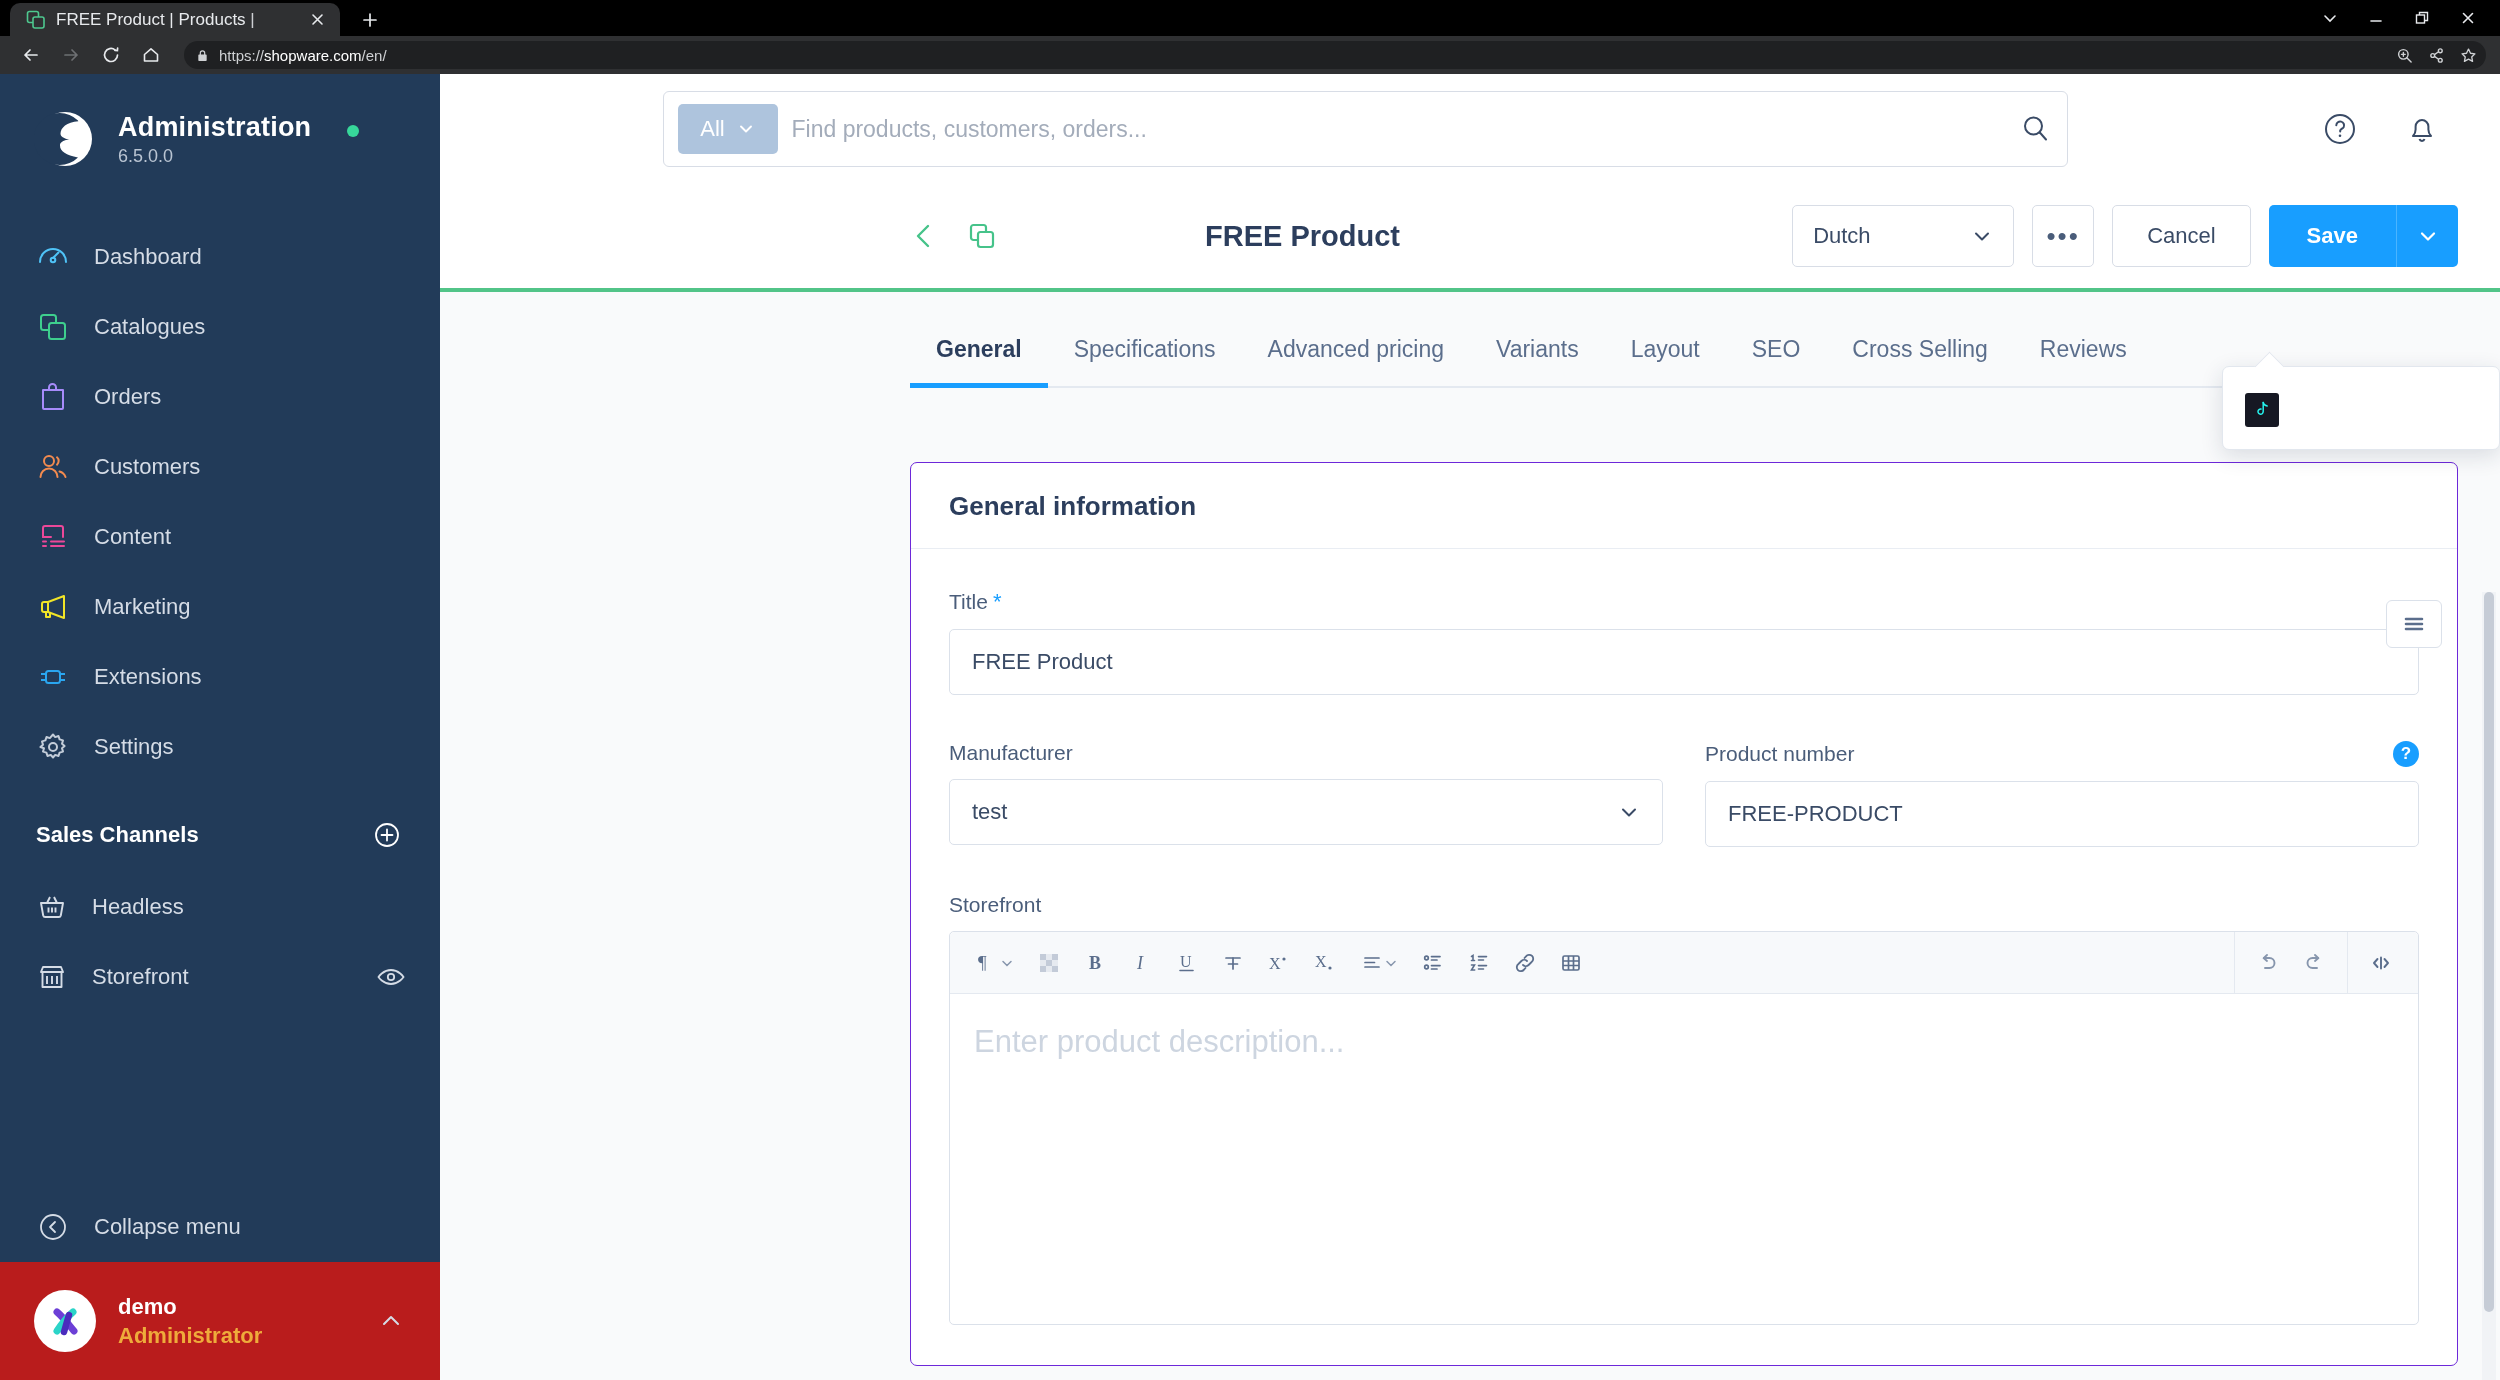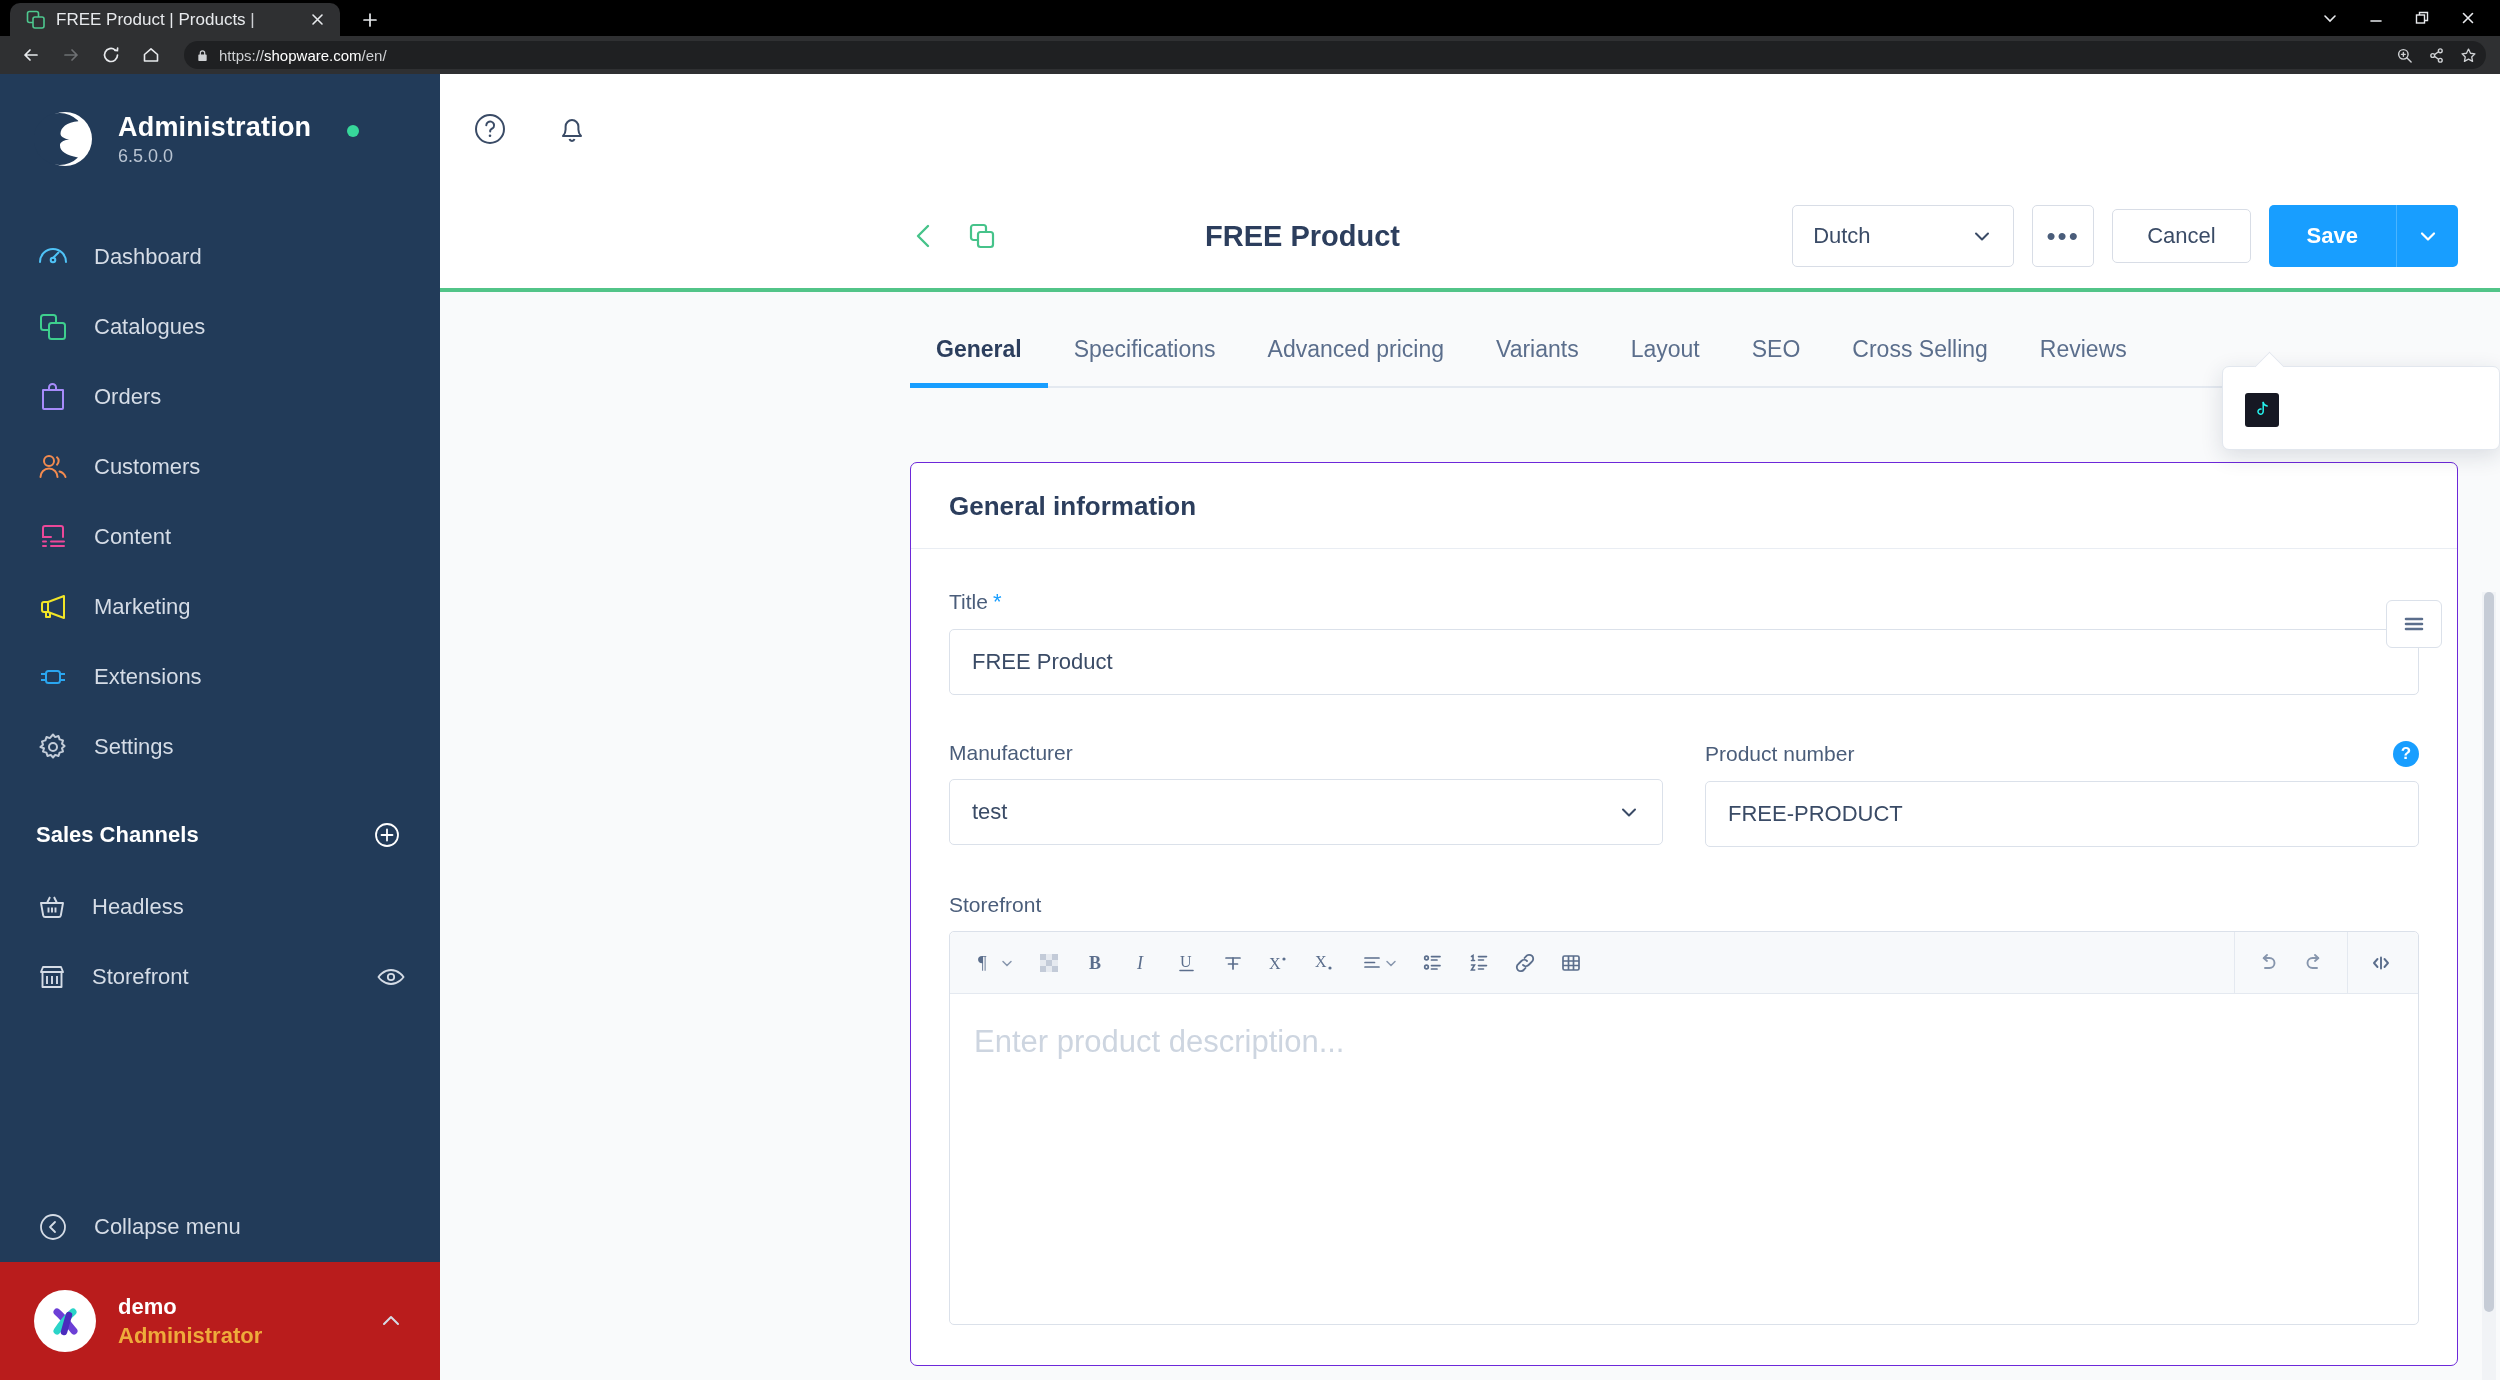--- a/index.html
+++ b/index.html
@@ -124,21 +124,21 @@
   .lang-select {
     width: 222px; height: 62px; border: 1px solid #d8dde6; border-radius: 5px; background: #fff;
     display: flex; align-items: center; justify-content: space-between; padding: 0 20px;
     font-size: 22px; color: #3a4b66;
   }
   .ctx-btn {
     width: 62px; height: 62px; border: 1px solid #d8dde6; border-radius: 5px; background: #fff;
     display: flex; align-items: center; justify-content: center; color: #4a5d7a; font-size: 26px; letter-spacing: 2px;
   }
   .cancel-btn {
-    height: 54px; border: 1px solid #d8dde6; border-radius: 5px; background: #fff;
+    height: 62px; border: 1px solid #d8dde6; border-radius: 5px; background: #fff;
     display: flex; align-items: center; justify-content: center; padding: 0 34px;
     font-size: 22px; color: #3a4b66;
   }
   .save-group { display: flex; height: 62px; border-radius: 5px; overflow: hidden; }
   .save-btn { background: #189eff; color: #fff; font-size: 22px; font-weight: bold; display:flex; align-items:center; justify-content:center; padding: 0 38px; }
   .save-caret { background: #189eff; width: 62px; display:flex; align-items:center; justify-content:center; border-left: 1px solid #4bb4ff; }
 
   
   .ctx-menu {
     position: absolute; top: 292px; left: 1782px; width: 278px;
@@ -491,20 +491,39 @@
         <svg width="30" height="30" viewBox="0 0 30 30" fill="none" stroke="#d5dce6" stroke-width="2" stroke-linecap="round" stroke-linejoin="round">
             <path d="M8 18 L15 11 L22 18"></path>
           </svg>
       </span>
     </div>
   </div>
 
   <div class="main">
 
     <div class="topbar">
+      <div class="search-wrap">
+        <div class="searchbar">
+          <span class="search-scope">
+            <span>All</span>
+            <span>
+              <svg width="18" height="18" viewBox="0 0 18 18" fill="none" stroke="#ffffff" stroke-width="1.9" stroke-linecap="round" stroke-linejoin="round">
+                  <path d="M4 6.5 L9 11.5 L14 6.5"></path>
+                </svg>
+            </span>
+          </span>
+          <span class="search-input">Find products, customers, orders...</span>
+          <span>
+            <svg width="34" height="34" viewBox="0 0 34 34" fill="none" stroke="#3a4b66" stroke-width="2" stroke-linecap="round">
+                <circle cx="14.5" cy="14" r="8.5"></circle>
+                <path d="M20.8 20.5 L27 27.5"></path>
+              </svg>
+          </span>
+        </div>
+      </div>
       <div class="topbar-icons">
         <span class="topbar-ico">
           <svg width="40" height="40" viewBox="0 0 40 40" fill="none" stroke="#3a4b66" stroke-width="2">
             <circle cx="20" cy="20" r="14"></circle>
             <path d="M16.3 16.2a3.9 3.9 0 117.4 1.9c-.7 1.4-3.1 1.9-3.5 3.4v1.1" stroke-linecap="round"></path>
             <circle cx="20" cy="26.8" r="1.3" fill="#3a4b66" stroke="none"></circle>
           </svg>
         </span>
         <span class="topbar-ico">
           <svg width="40" height="40" viewBox="0 0 40 40" fill="none" stroke="#3a4b66" stroke-width="2" stroke-linejoin="round">

